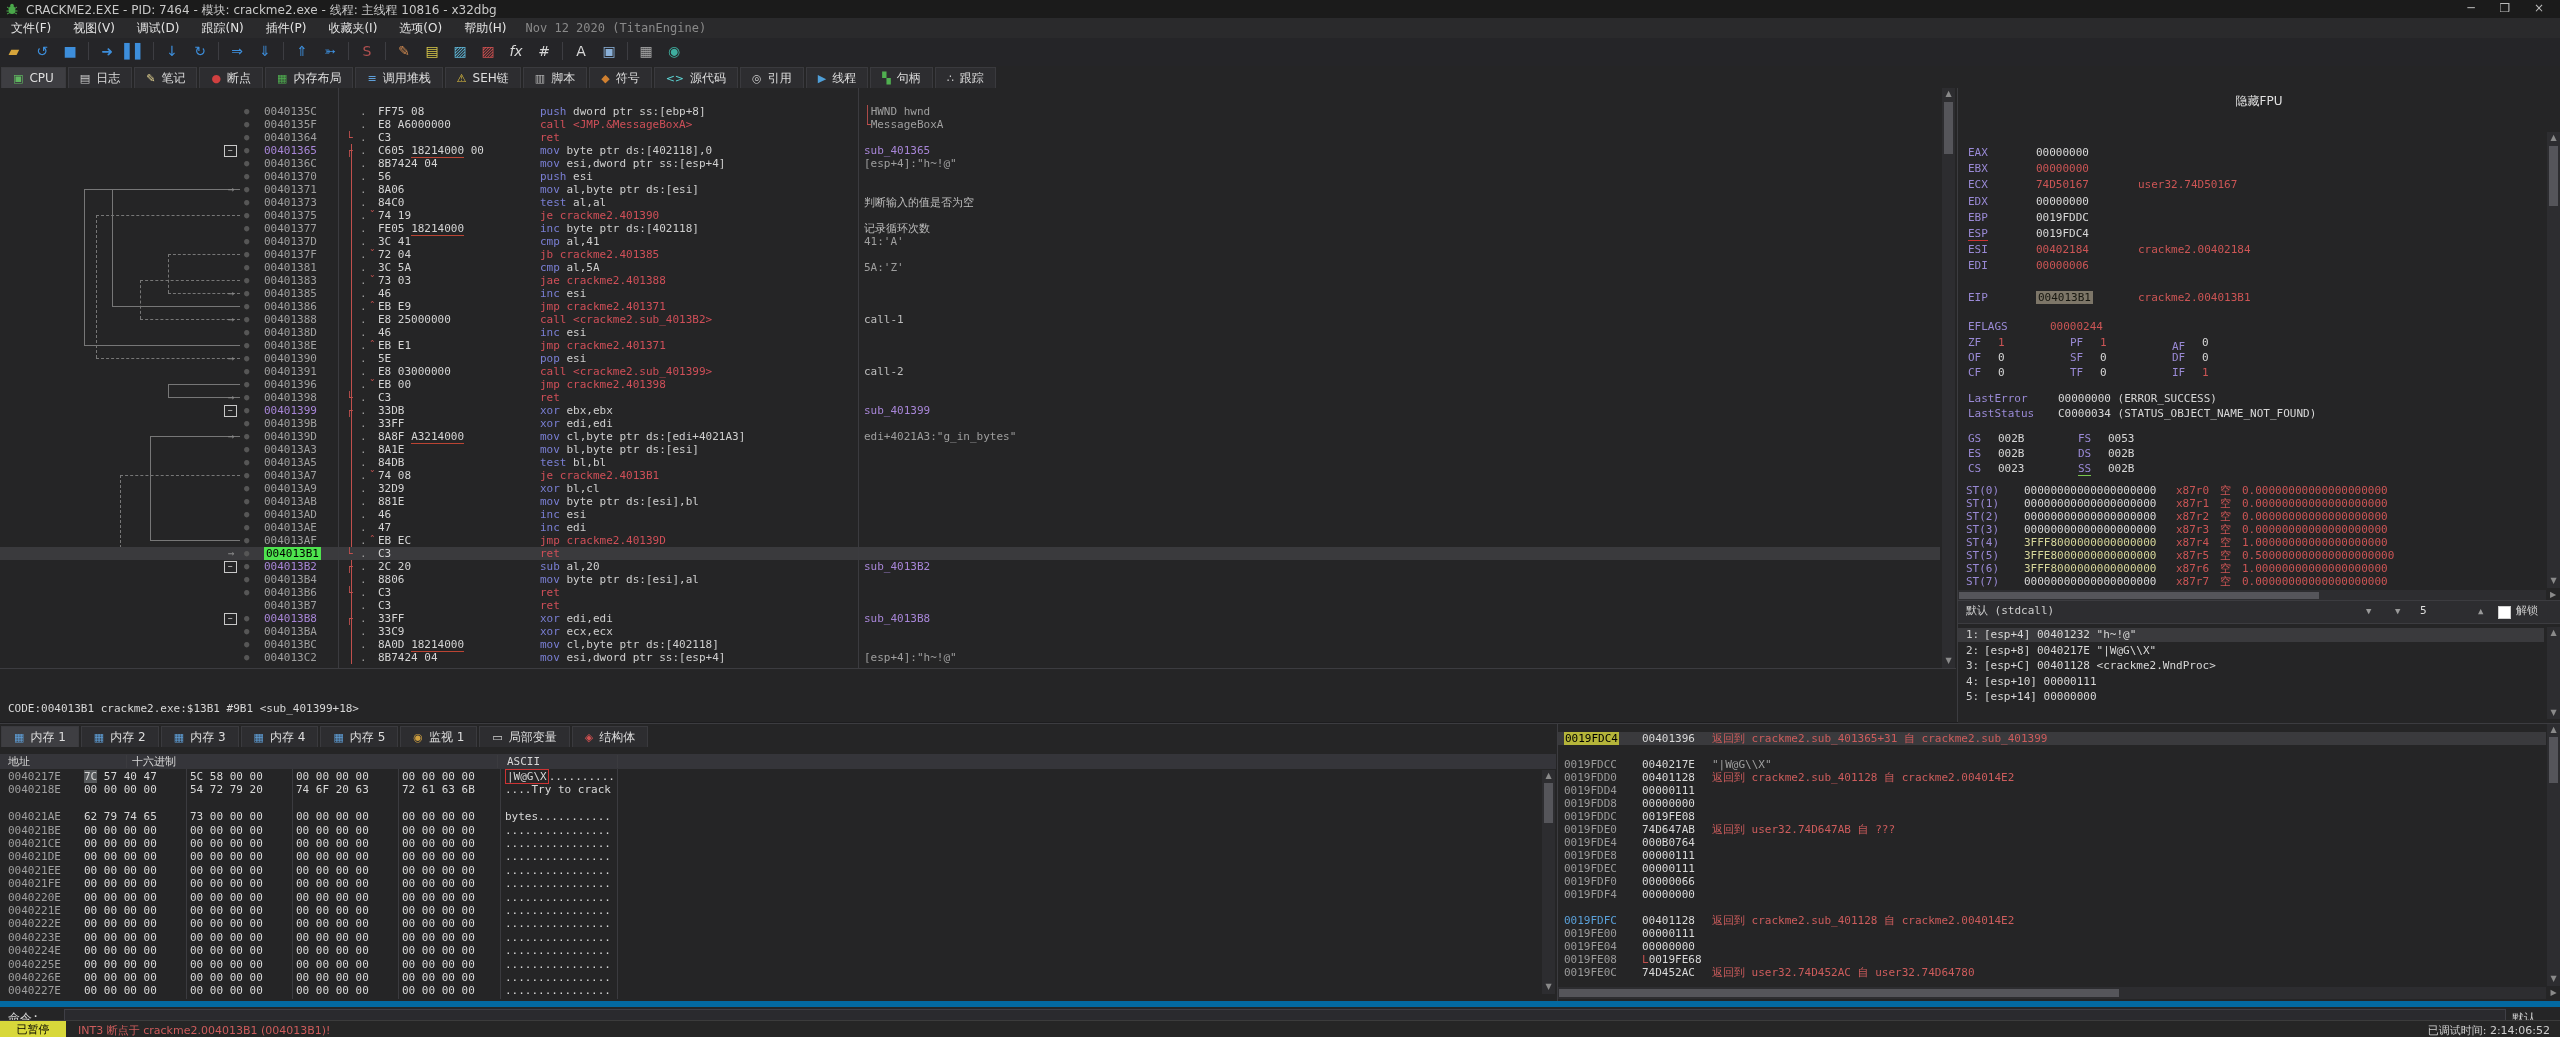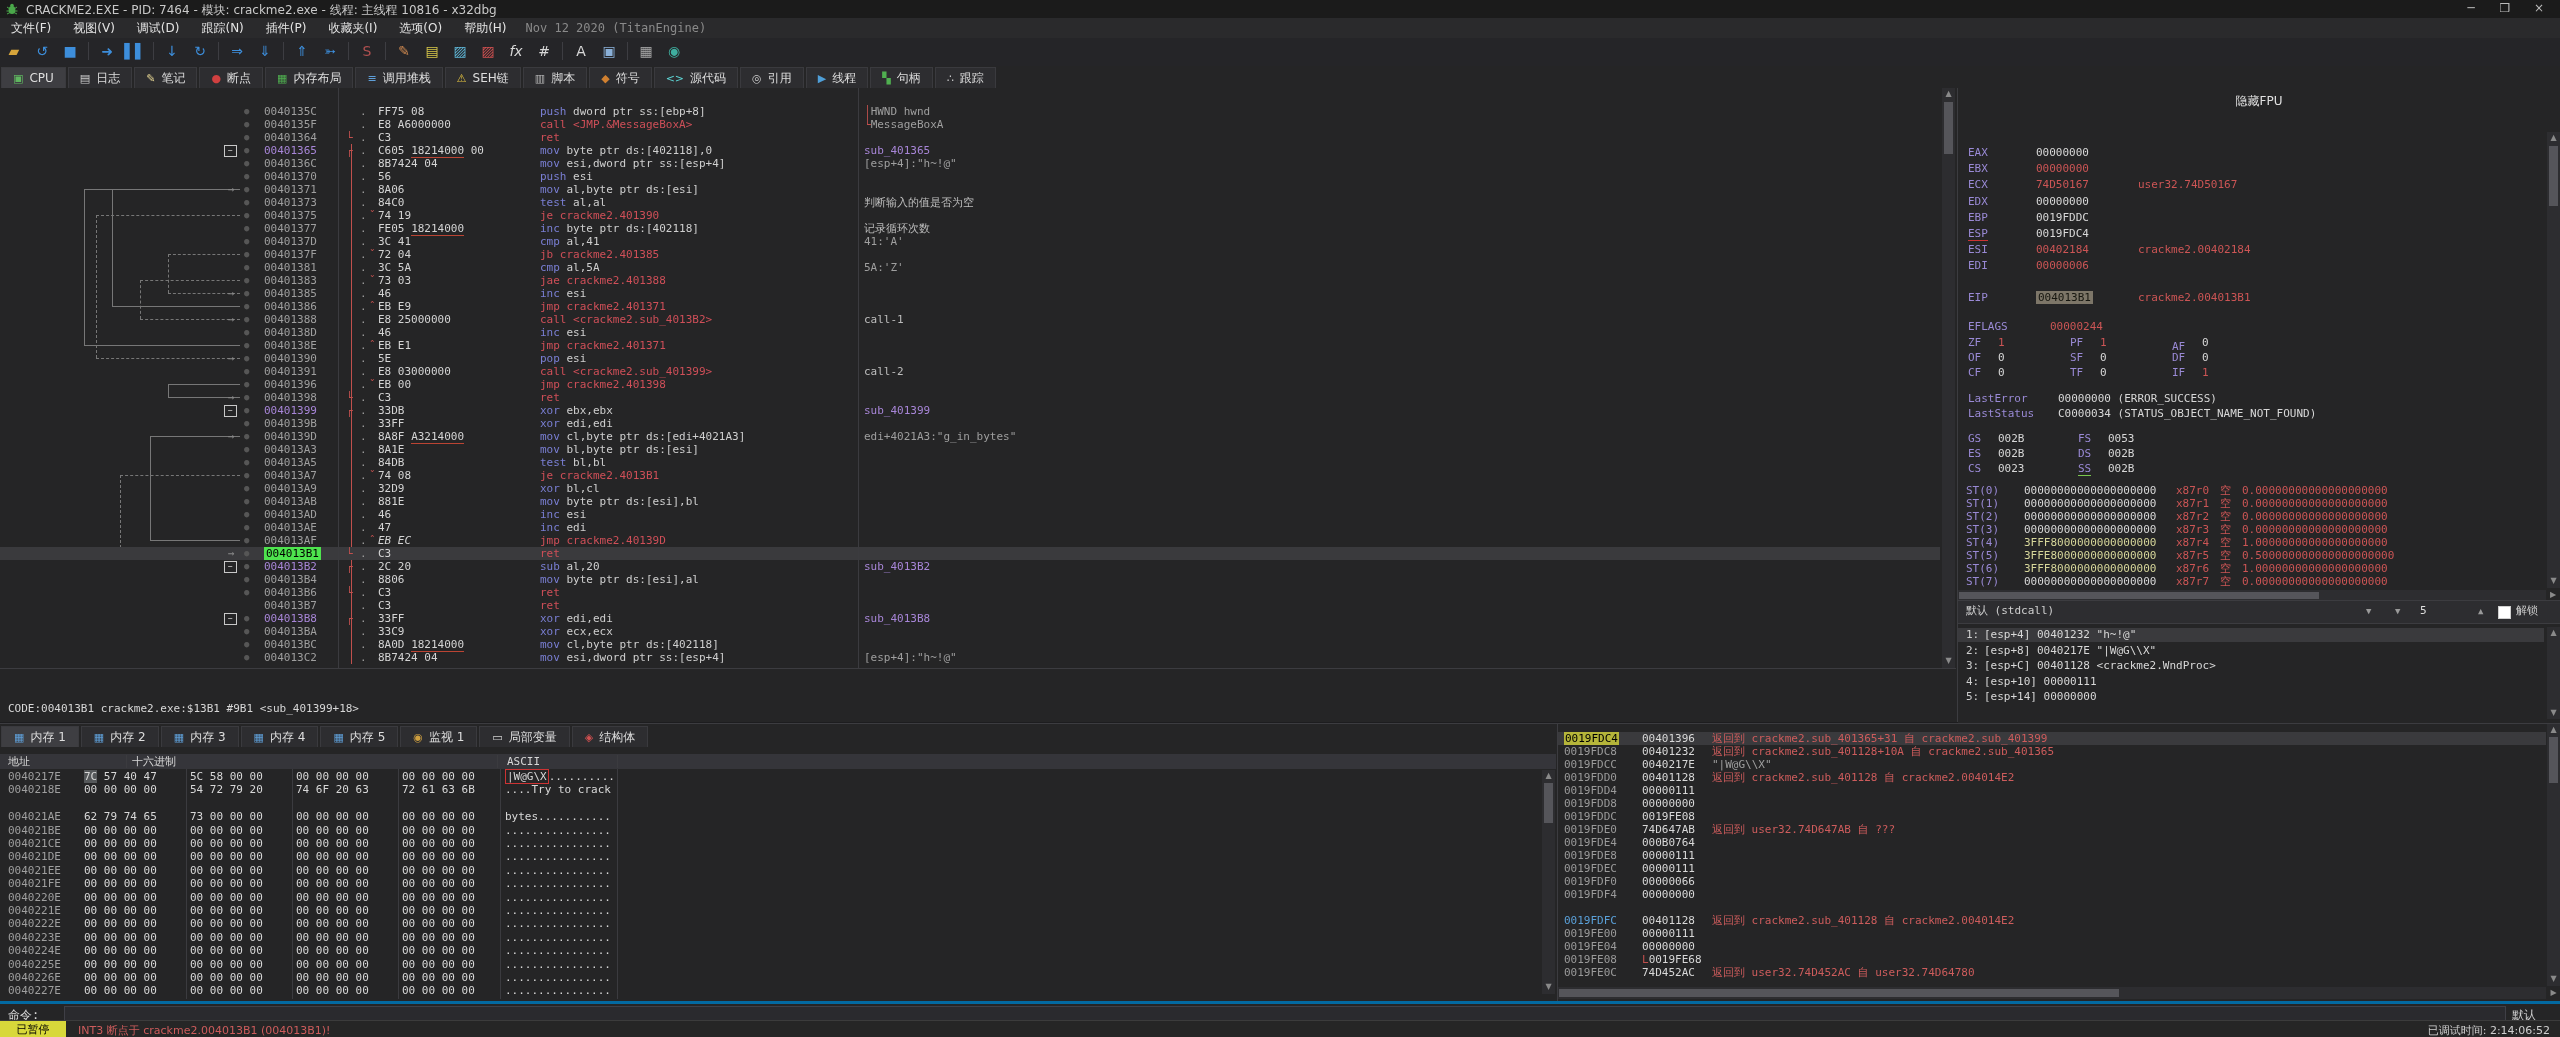--- a/index.html
+++ b/index.html
@@ -45,21 +45,21 @@
   .thumb{position:absolute;background:#55555a}
   .sarrow{position:absolute;color:#8a8a8a;font-size:8px;line-height:10px;text-align:center;width:13px}
   .hdr{position:absolute;background:#35353a;color:#d8d8d8;font-size:11px;line-height:15px}
   .dtab{display:inline-flex;align-items:center;height:20px;padding:0 12px;margin:1px 1px 0 1px;
         background:#2d2d30;border:1px solid #3a3a3e;border-bottom:none;color:#dedede;cursor:pointer;font-size:12px}
   .dtab.active{background:#3e3e42}
   .dtab .ti{margin-right:6px;font-size:11px}
   .regrow{position:absolute;font-size:11px;line-height:13px;white-space:nowrap}
   .rn{color:#9a8ad6}.rv{color:#d8d8d8}.rv-r{color:#cc5555}.rv-y{color:#d6d69a}
   .stkrow{position:absolute;font-size:11px;line-height:13px;white-space:nowrap}
-  .cmdrow{left:0;top:1001px;width:2560px;height:19px;background:#252526;border-top:3px solid #0369a1}
+  .cmdrow{left:0;top:1001px;width:2560px;height:19px;background:#252526;border-top:6px solid #0369a1}
   .statusbar{left:0;top:1020px;width:2560px;height:17px;background:#262626;border-top:1px solid #3c3c3c;font-size:11px}
   .badge{position:absolute;left:0;top:0;width:66px;height:17px;background:#d8d83a;color:#000;
          text-align:center;line-height:17px}
   .chk{display:inline-block;width:11px;height:11px;border:1px solid #cfcfcf;background:#fff;vertical-align:middle}
   .caret{color:#9a9a9a;font-size:9px}
   input.cmd{position:absolute;left:64px;top:2px;width:2436px;height:13px;background:#2a2a2e;
             border:1px solid #3f3f46;color:#ddd;font-family:"DejaVu Sans Mono",monospace;font-size:11px}
   .bugicon{position:absolute;left:6px;top:3px}
 </style>
 </head>
@@ -424,21 +424,21 @@
         <span class="addr-g" style="position: absolute; left: 264px; top: 0px;">004013AE</span>
         <span style="position: absolute; left: 360px; top: 0px; color: rgb(154, 154, 154);">.</span>
         <span class="bytes" style="position: absolute; left: 378px; top: 0px;">47</span>
         <span style="position: absolute; left: 540px; top: 0px;"><span class="mn">inc</span><span class="ops"> edi</span></span>
       </div>
       <div class="drow m" style="position: absolute; left: 0px; top: 446px; width: 1940px; height: 13px;">
         <span style="position: absolute; left: 244px; top: 0px; color: rgb(86, 86, 86); font-size: 9px;">●</span>
         <span class="addr-g" style="position: absolute; left: 264px; top: 0px;">004013AF</span>
         <span style="position: absolute; left: 360px; top: 0px; color: rgb(154, 154, 154);">.</span>
         <span style="position: absolute; left: 369px; top: 0px; color: rgb(192, 80, 77);">ˆ</span>
-        <span class="bytes" style="position: absolute; left: 378px; top: 0px; font-style: italic;">EB EC</span>
+        <span class="bytes" style="position: absolute; left: 378px; top: 0px;">EB EC</span>
         <span style="position: absolute; left: 540px; top: 0px;"><span class="flow">jmp crackme2.40139D</span></span>
       </div>
       <div class="drow m hl-row" style="position: absolute; left: 0px; top: 459px; width: 1940px; height: 13px;">
         <span style="position: absolute; left: 244px; top: 0px; color: rgb(86, 86, 86); font-size: 9px;">●</span>
         <span style="position: absolute; left: 228px; top: 0px; color: rgb(136, 136, 136);">→</span>
         <span class="eipaddr" style="position: absolute; left: 264px; top: 0px;">004013B1</span>
         <span style="position: absolute; left: 346px; top: 0px; color: rgb(192, 80, 77);">└</span>
         <span style="position: absolute; left: 360px; top: 0px; color: rgb(154, 154, 154);">.</span>
         <span class="bytes" style="position: absolute; left: 378px; top: 0px;">C3</span>
         <span style="position: absolute; left: 540px; top: 0px;"><span class="flow">ret</span></span>
@@ -861,25 +861,20 @@
       <div class="sarrow" style="top: 1px;">▲</div>
       <div class="thumb" style="left: 2px; top: 13px; width: 9px; height: 40px;"></div>
       <div class="sarrow" style="top: 212px;">▼</div>
     </div></div>
 <div class="panel stack" id="stack">
     <div class="stkrow m hl-row" style="position: absolute; left: 0px; top: 8px; width: 988px; height: 13px;">
       <span style="position: absolute; left: 6px; top: 0px; background: rgb(181, 181, 58); color: rgb(0, 0, 0); padding: 0px 1px;">0019FDC4</span>
       <span style="position: absolute; left: 84px; top: 0px; color: rgb(216, 216, 216);">00401396</span>
       <span class="cm-r" style="position: absolute; left: 154px; top: 0px;">返回到 crackme2.sub_401365+31 自 crackme2.sub_401399</span>
     </div>
-    <div class="stkrow m" style="position: absolute; left: 0px; top: 21px; width: 988px; height: 13px;">
-      <span style="position: absolute; left: 6px; top: 0px; color: rgb(154, 154, 154);">0019FDC8</span>
-      <span style="position: absolute; left: 84px; top: 0px; color: rgb(216, 216, 216);">00401232</span>
-      <span class="cm-r" style="position: absolute; left: 154px; top: 0px;">返回到 crackme2.sub_401128+10A 自 crackme2.sub_401365</span>
-    </div>
     <div class="stkrow m" style="position: absolute; left: 0px; top: 34px; width: 988px; height: 13px;">
       <span style="position: absolute; left: 6px; top: 0px; color: rgb(154, 154, 154);">0019FDCC</span>
       <span style="position: absolute; left: 84px; top: 0px; color: rgb(216, 216, 216);">0040217E</span>
       <span class="cm-g" style="position: absolute; left: 154px; top: 0px;">"|W@G\\X"</span>
     </div>
     <div class="stkrow m" style="position: absolute; left: 0px; top: 47px; width: 988px; height: 13px;">
       <span style="position: absolute; left: 6px; top: 0px; color: rgb(154, 154, 154);">0019FDD0</span>
       <span style="position: absolute; left: 84px; top: 0px; color: rgb(216, 216, 216);">00401128</span>
       <span class="cm-r" style="position: absolute; left: 154px; top: 0px;">返回到 crackme2.sub_401128 自 crackme2.004014E2</span>
     </div>

